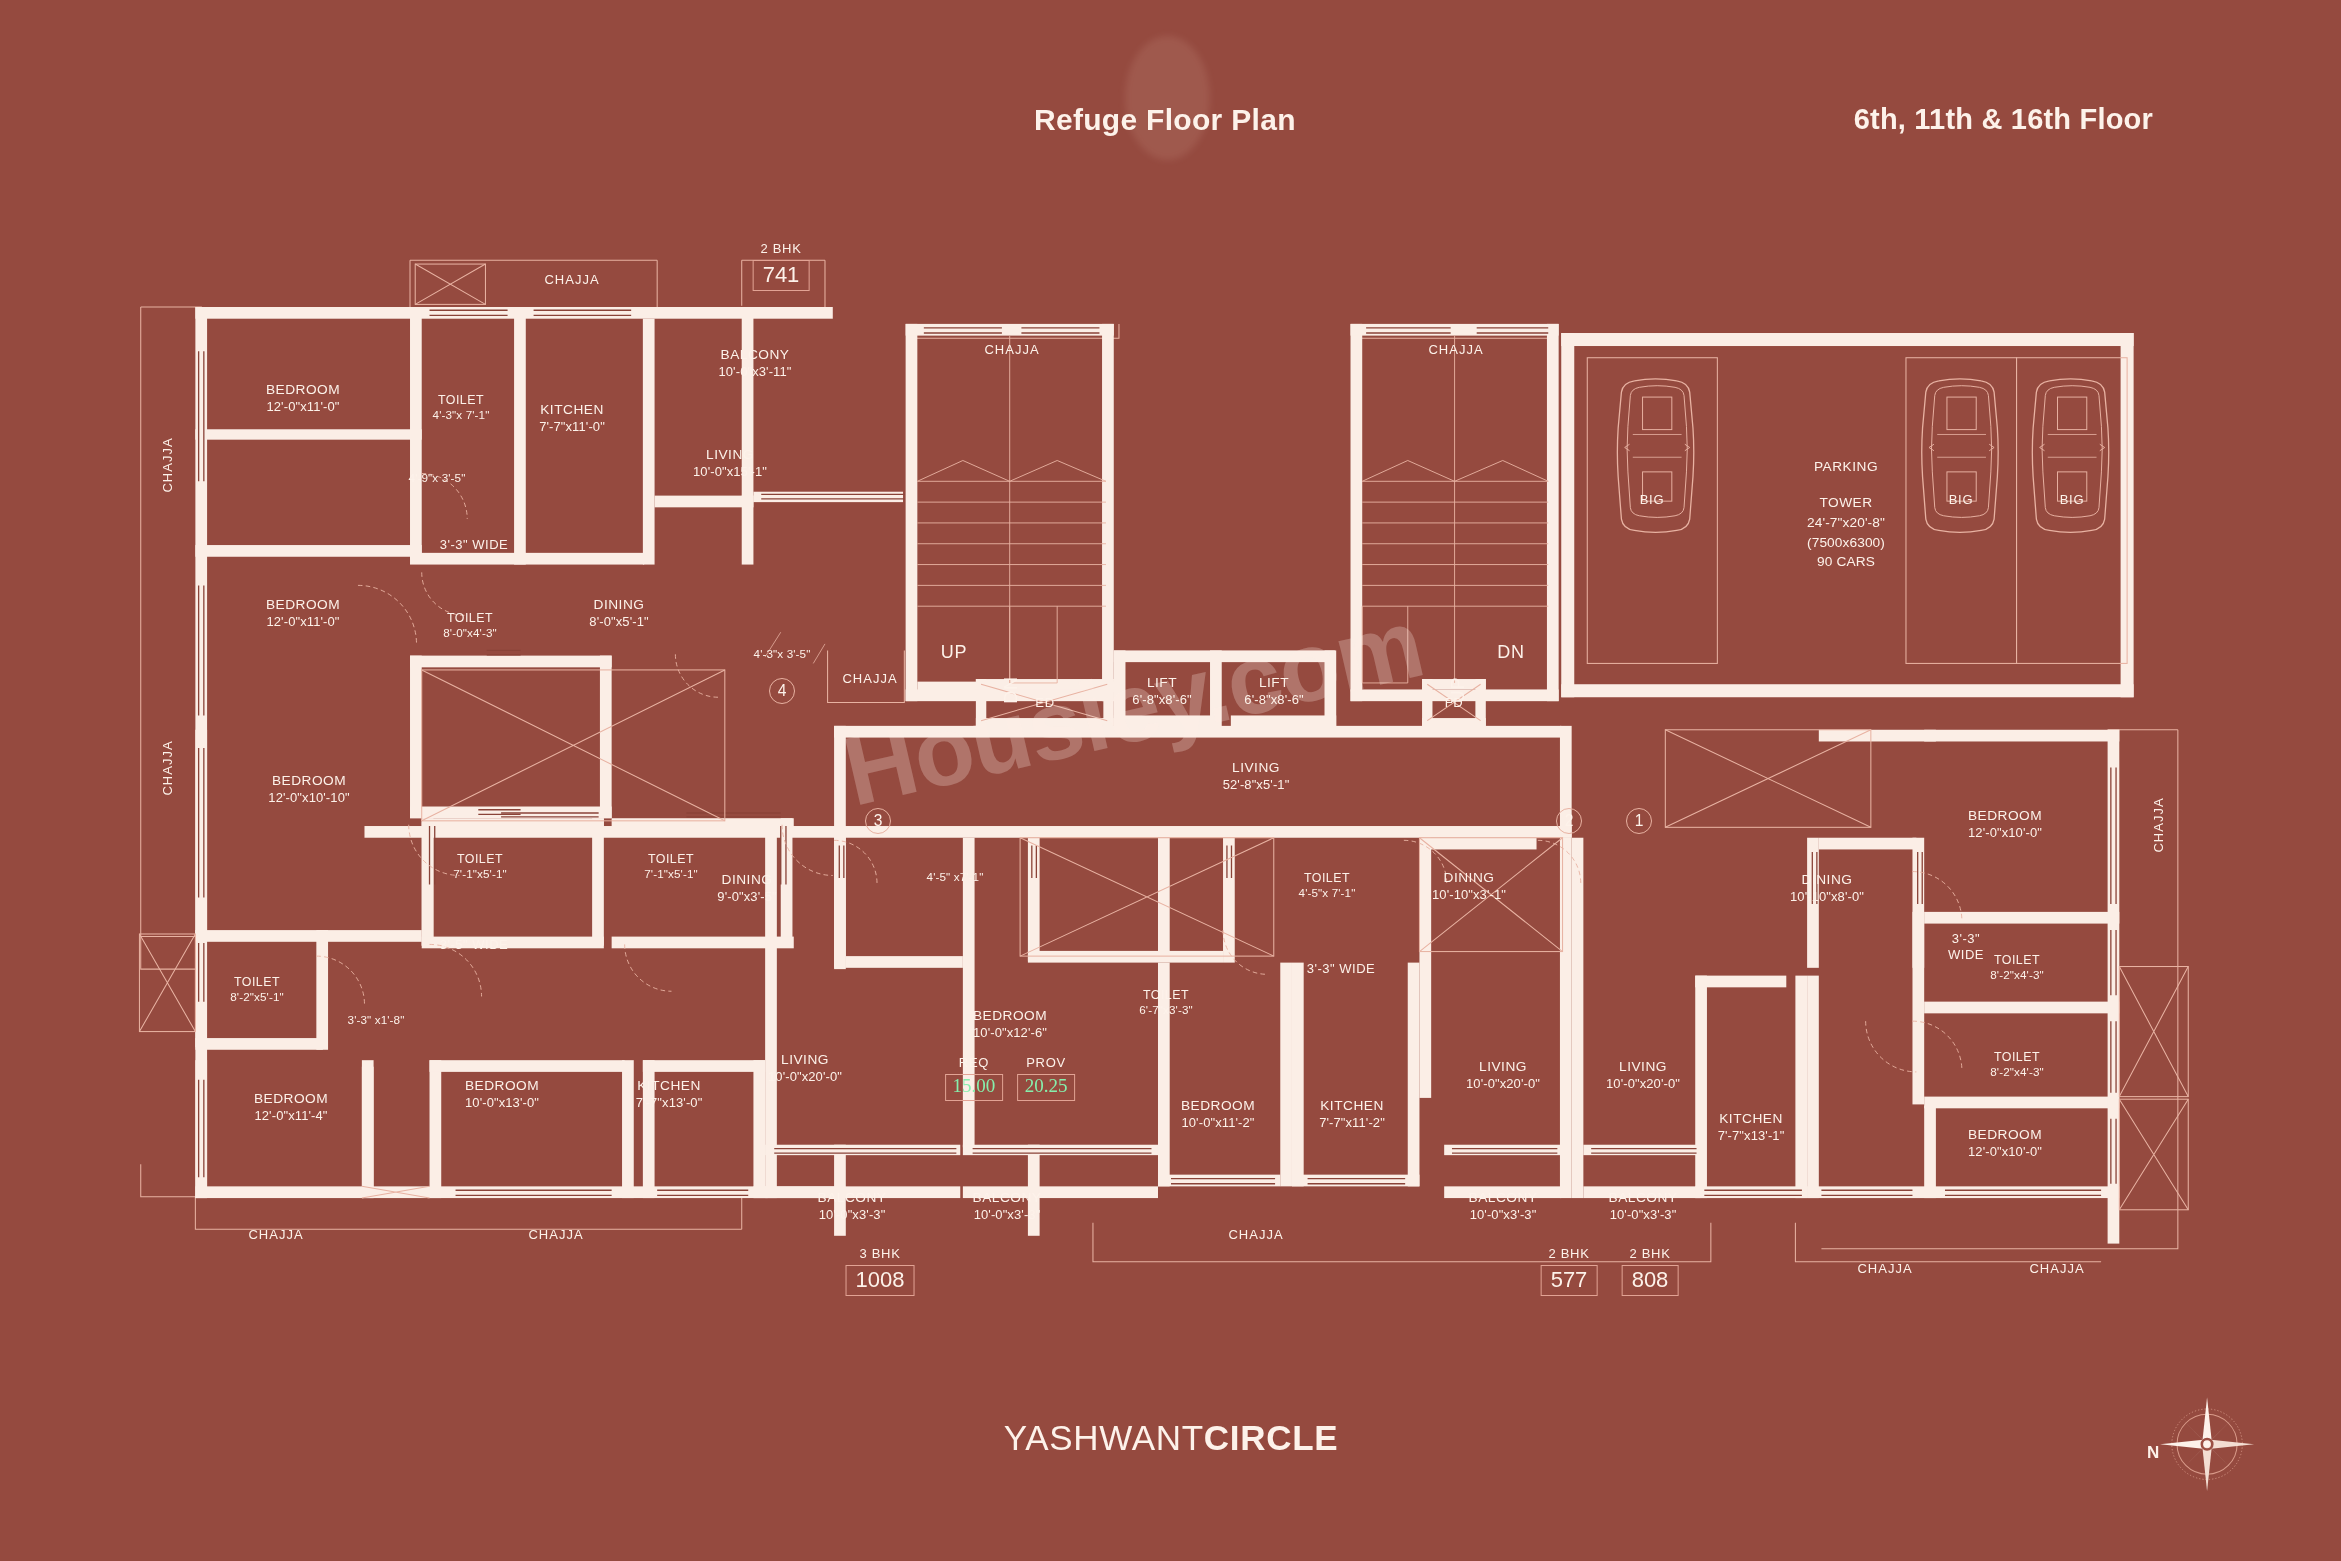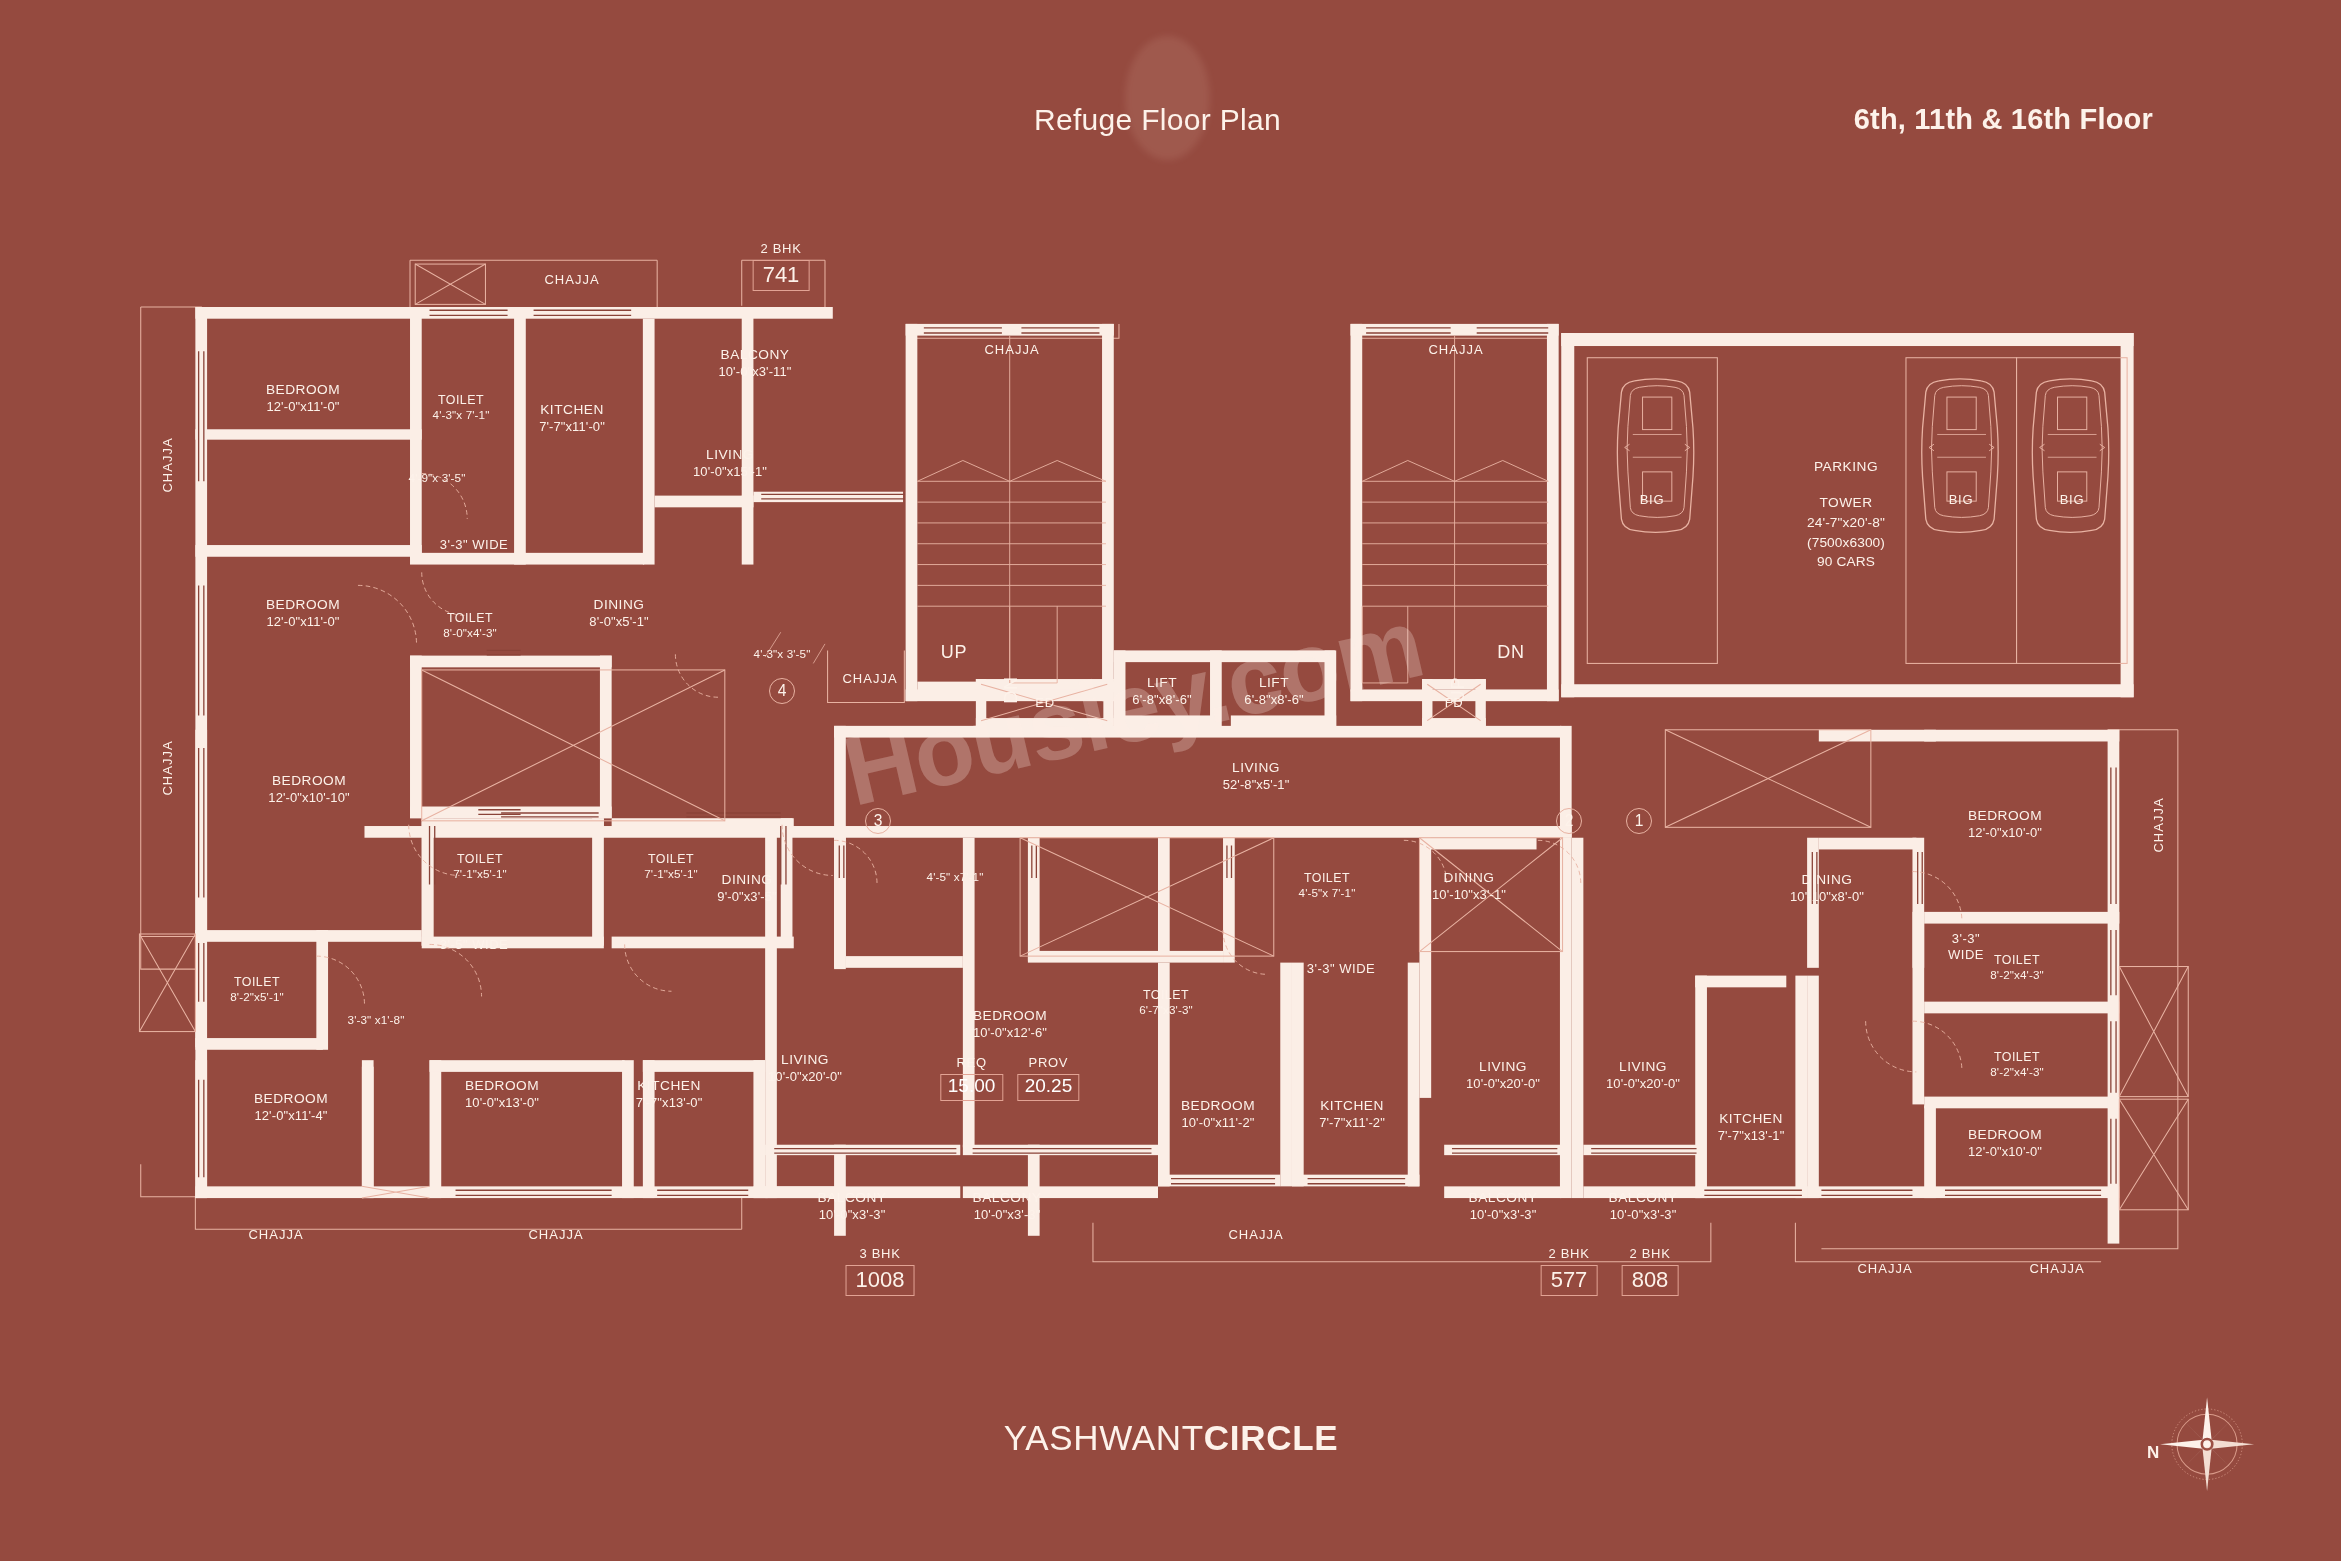--- a/index.html
+++ b/index.html
@@ -11,21 +11,21 @@
     position:relative;
     overflow:hidden;
   }
   
   #header { position:absolute; top:0; left:0; width:2342px; height:169px; }
   #title-glow {
     position:absolute; left:1125px; top:36px; width:85px; height:124px;
     border-radius:50%; background:rgba(255,225,210,0.10); filter:blur(3.9px);
   }
   #page-title {
-    position:absolute; left:1034px; top:103px; font-size:30px; font-weight:400;
+    position:absolute; left:1034px; top:103px; font-size:30px; font-weight:700;
     letter-spacing:0.3px; color:#fdf2ea; white-space:nowrap;
   }
   #floor-label {
     position:absolute; right:189px; top:103px; font-size:29px; font-weight:600;
     letter-spacing:0.2px; color:#fdf2ea; white-space:nowrap;
   }
   
   #plan { position:absolute; left:0; top:0; width:2342px; height:1561px; }
   svg#plan-svg { position:absolute; left:0; top:0; }
 
@@ -54,21 +54,21 @@
   .bhk .box {
     display:inline-block; border:1.3px solid #e2a394; padding:2px 9px 3.3px;
     font-size:22px; color:#fdf2ea; line-height:1.08; min-width:56px;
   }
   
   .reqprov { position:absolute; display:flex; gap:14.3px; transform:translateX(-50%); }
   .reqprov .cell { text-align:center; }
   .reqprov .hd { font-size:13px; letter-spacing:0.7px; display:block; margin-bottom:3.9px; color:#fdf2ea; }
   .reqprov .vl {
     display:block; border:1.3px solid #e2a394; padding:1.3px 6.5px 2.6px;
-    font-size:19px; color:#ffffff; line-height:1.1;
+    font-size:19px; color:#86efac; line-height:1.1;font-family:Liberation Serif, serif;
   }
   
   .dnum {
     position:absolute; width:26px; height:26px; border:1.3px solid #e8b2a2;
     border-radius:50%; color:#fdf2ea; font-size:15.6px; text-align:center;
     line-height:24px; transform:translate(-50%,-50%);
   }
   
   #watermark {
     position:absolute; left:839px; top:651px; font-size:98px;

